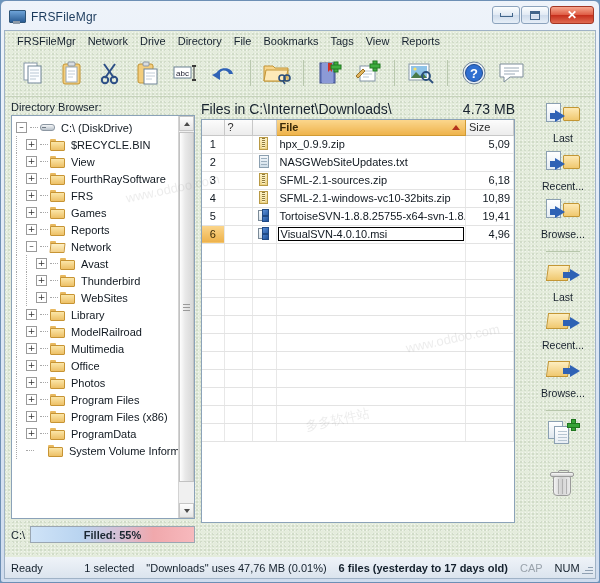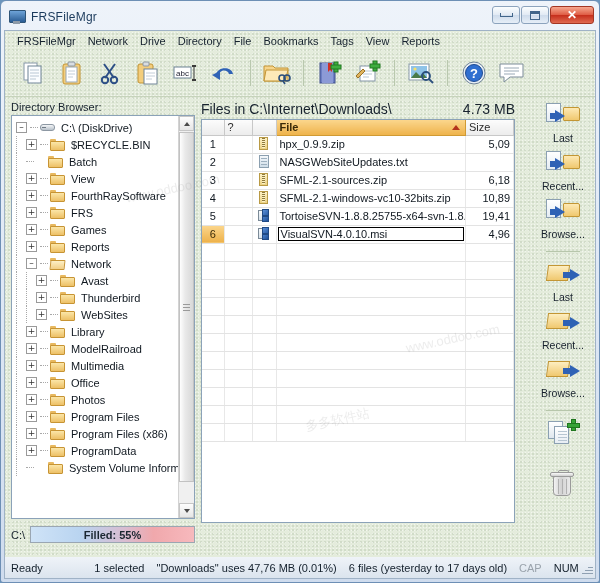--- a/index.html
+++ b/index.html
@@ -235,21 +235,21 @@
   .tr .hnd{position:absolute;left:12px;top:0px;width:9px;height:3px;border:1px solid #9a9a9a;border-bottom:none;border-radius:2px 2px 0 0;}
 
   
   .statusbar{
     position:absolute;left:3px;right:3px;bottom:3px;height:22px;
     background:linear-gradient(180deg,#eff3f8,#dbe4ee);
     border:1px solid #9fb2c6;border-top:none;box-sizing:border-box;
     display:flex;align-items:center;font-size:11px;color:#14202c;
   }
   .st{padding:0 6px;white-space:nowrap;}
-  .st.grow{flex:1;}
+  .st.grow{flex:1;font-weight:bold;}
   .st.dim{color:#9aa3ac;}
   .resizer{width:14px;height:14px;margin-left:2px;margin-right:2px;position:relative;}
   .resizer i{position:absolute;right:0;background:#8fa0b2;height:1px;}
   .wm{
     position:absolute;color:rgba(150,150,150,.18);font-size:13px;
     transform:rotate(-12deg);pointer-events:none;user-select:none;white-space:nowrap;
   }
 </style>
 </head>
 <body>
@@ -442,31 +442,20 @@
               <div class="trow">
                 <span class="vline"></span>
                 <span style="width:8px;flex:none"></span>
                 <span class="tog">+</span>
                 <span class="dots"></span>
                 <span class="folder">
                   <i class="tab"></i>
                   <i class="body"></i>
                 </span>
                 <span class="tlabel">$RECYCLE.BIN</span>
-              </div>
-              <div class="trow">
-                <span class="vline"></span>
-                <span style="width:8px;flex:none"></span>
-                <span class="dots"></span>
-                <span class="tog none"></span>
-                <span class="folder">
-                  <i class="tab"></i>
-                  <i class="body"></i>
-                </span>
-                <span class="tlabel">Batch</span>
               </div>
               <div class="trow">
                 <span class="vline"></span>
                 <span style="width:8px;flex:none"></span>
                 <span class="tog">+</span>
                 <span class="dots"></span>
                 <span class="folder">
                   <i class="tab"></i>
                   <i class="body"></i>
                 </span>

